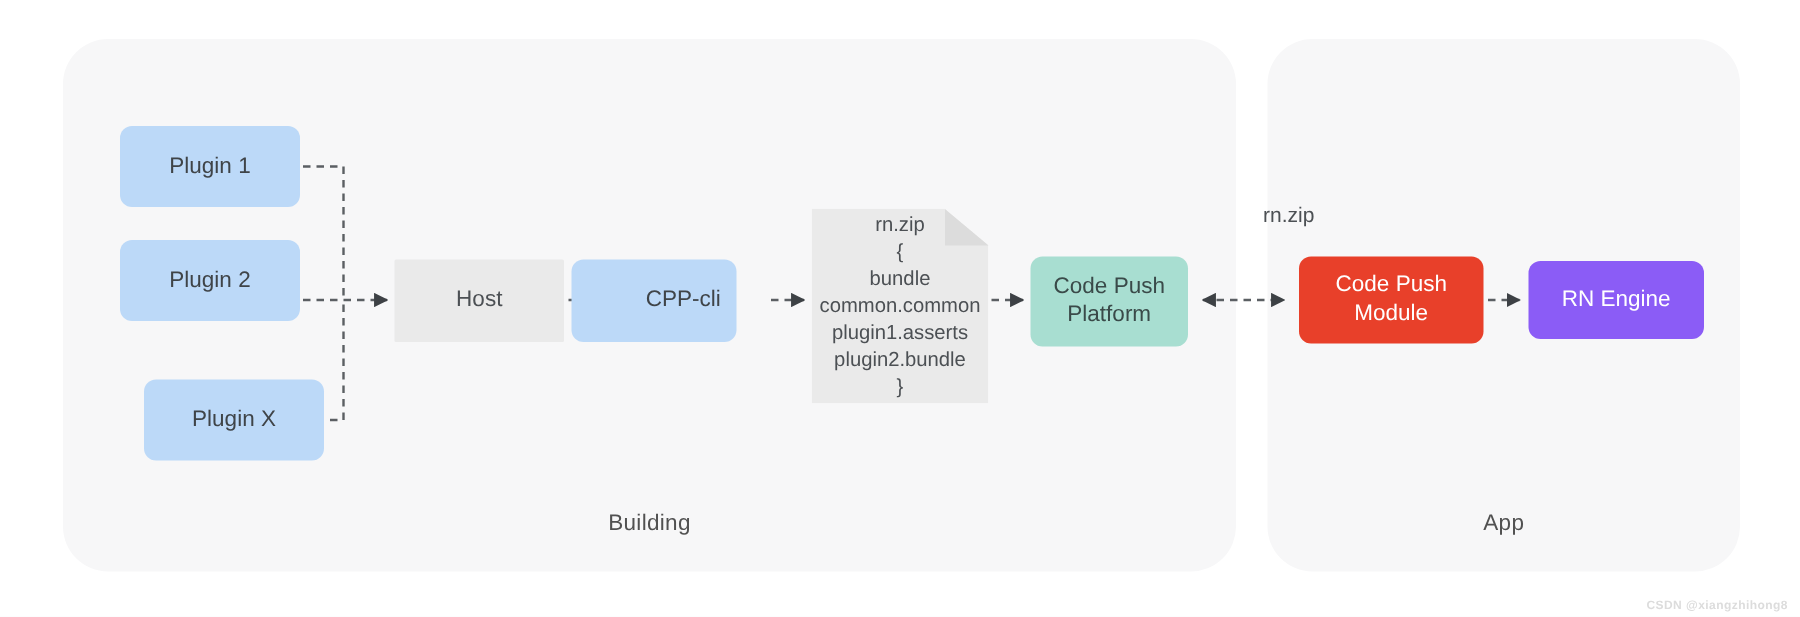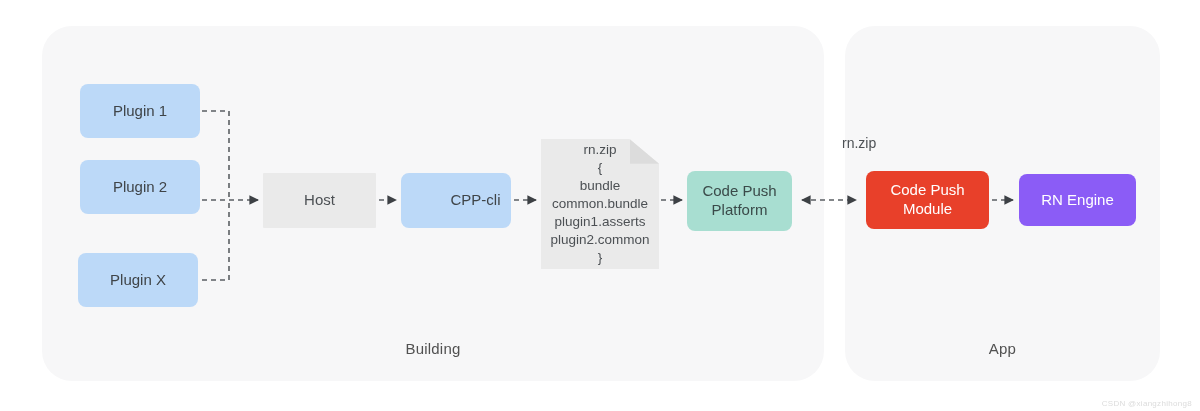--- a/index.html
+++ b/index.html
@@ -51,23 +51,23 @@
     white-space: pre-line;
   }
   .node.blue   { background: #bcd9f8; color: #3f4448; border-radius: 8px; }
   .node.gray   { background: #eaeaea; color: #4c5054; border-radius: 1px; }
   .node.teal   { background: #a8ded1; color: #3a4a49; border-radius: 8px; }
   .node.orange { background: #e8402a; color: #ffffff; border-radius: 8px; }
   .node.navy   { background: #8b5cf6; color: #ffffff; border-radius: 8px; }
 
   #node-plugin-1 { left: 80px;  top: 84px;  width: 120px; height: 54px; }
   #node-plugin-2 { left: 80px;  top: 160px; width: 120px; height: 54px; }
-  #node-plugin-x { left: 78px;  top: 253px; width: 120px; height: 54px; }
+  #node-plugin-x { left: 96px;  top: 253px; width: 120px; height: 54px; }
   #node-host     { left: 263px; top: 173px; width: 113px; height: 55px; }
-  #node-cpp-cli  { left: 401px; top: 173px; width: 110px; height: 55px; padding-left: 43px; }
+  #node-cpp-cli  { left: 381px; top: 173px; width: 110px; height: 55px; padding-left: 43px; }
   #node-platform { left: 687px; top: 171px; width: 105px; height: 60px; }
   #node-cp-module{ left: 866px; top: 171px; width: 123px; height: 58px; }
   #node-rn-engine{ left: 1019px;top: 174px; width: 117px; height: 52px; }
 
   
   #doc-rnzip {
     position: absolute;
     left: 541px;
     top: 139px;
     width: 118px;
@@ -128,20 +128,21 @@
 
   
   #watermark {
     position: absolute;
     right: 8px;
     bottom: 3px;
     font-size: 8px;
     color: #dcdcdc;
     letter-spacing: .3px;
     white-space: nowrap;
+    font-weight: bold;
   }
 </style>
 </head>
 <body>
 
 <div id="canvas">
 
   <div class="panel" id="panel-building"></div>
   <div class="panel" id="panel-app"></div>
 
@@ -177,23 +178,23 @@
 
   <div class="node blue" id="node-cpp-cli">CPP-cli</div>
 
   <div id="doc-rnzip">
     <div class="doc-body"></div>
     <div class="doc-fold"></div>
     <div class="doc-text">
       <span>rn.zip</span>
       <span>{</span>
       <span>bundle</span>
-      <span>common.bundle</span>
+      <span>common.common</span>
       <span>plugin1.asserts</span>
-      <span>plugin2.common</span>
+      <span>plugin2.bundle</span>
       <span>}</span>
     </div>
   </div>
 
   <div class="node teal" id="node-platform">Code Push
 Platform</div>
 
   <div id="label-rnzip-flow">rn.zip</div>
 
   <div class="node orange" id="node-cp-module">Code Push

